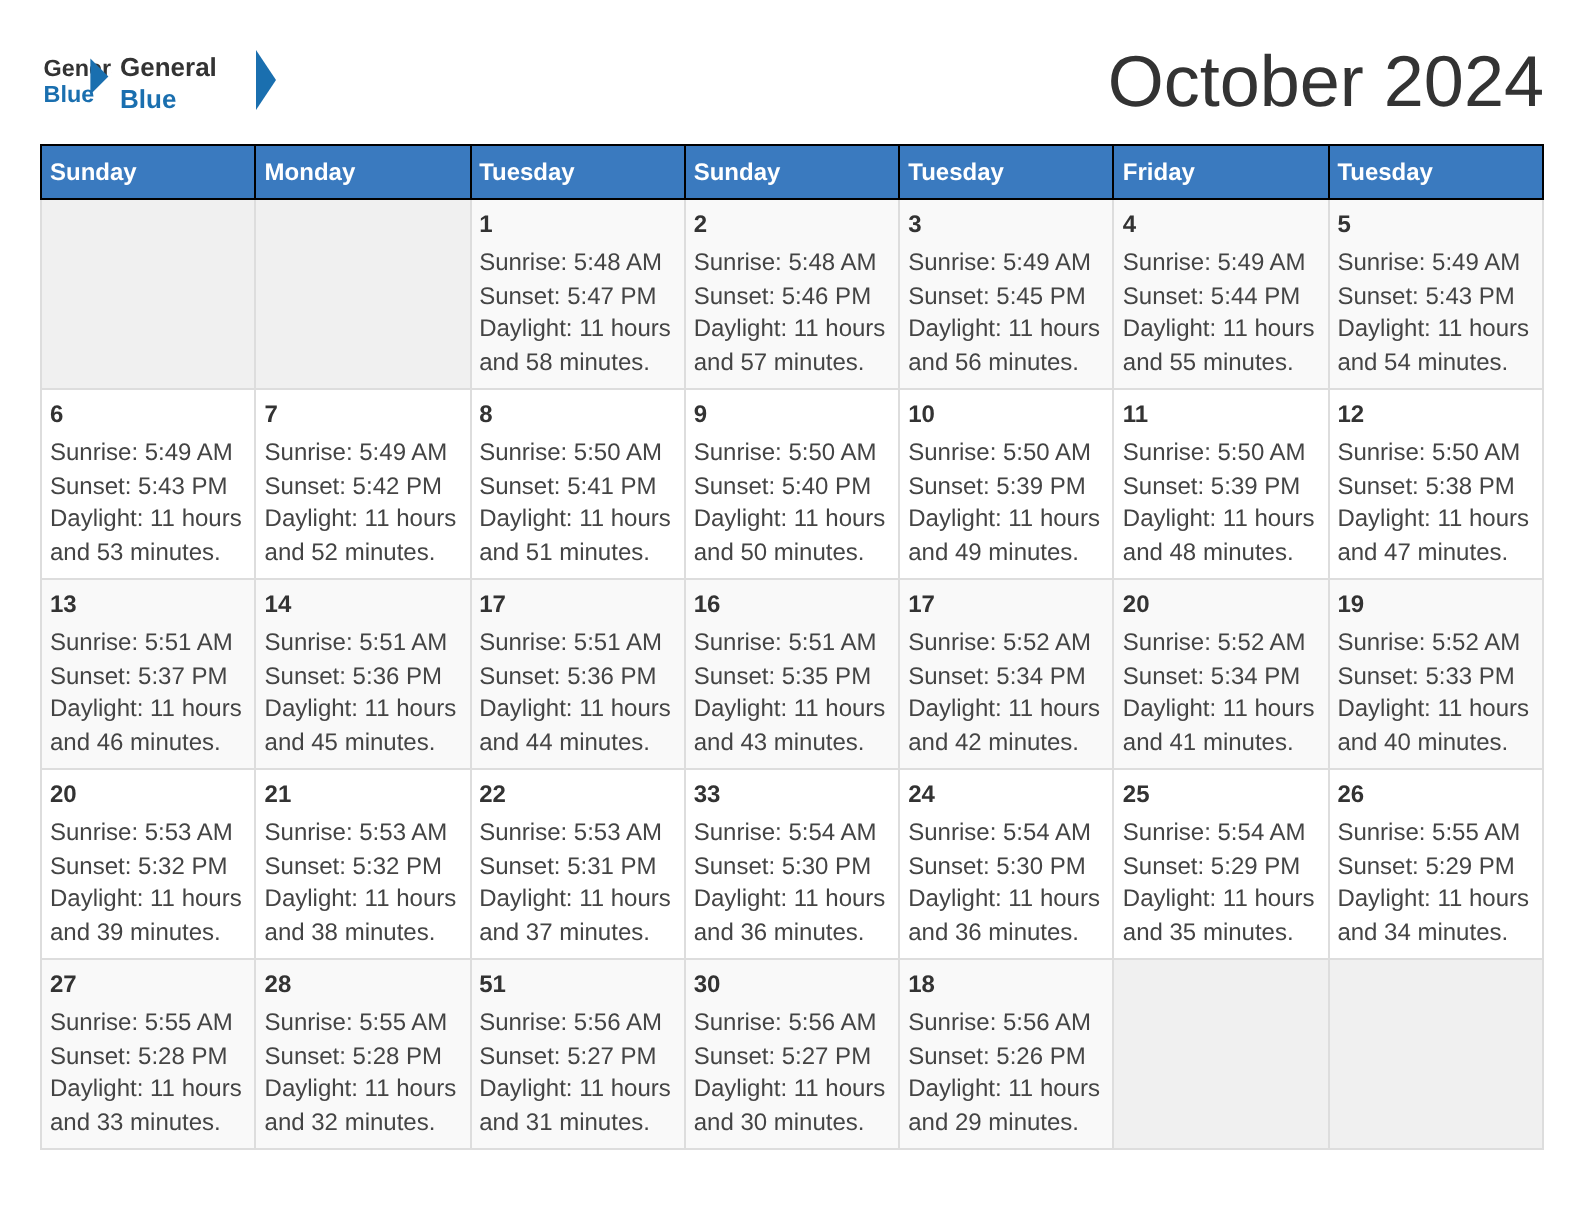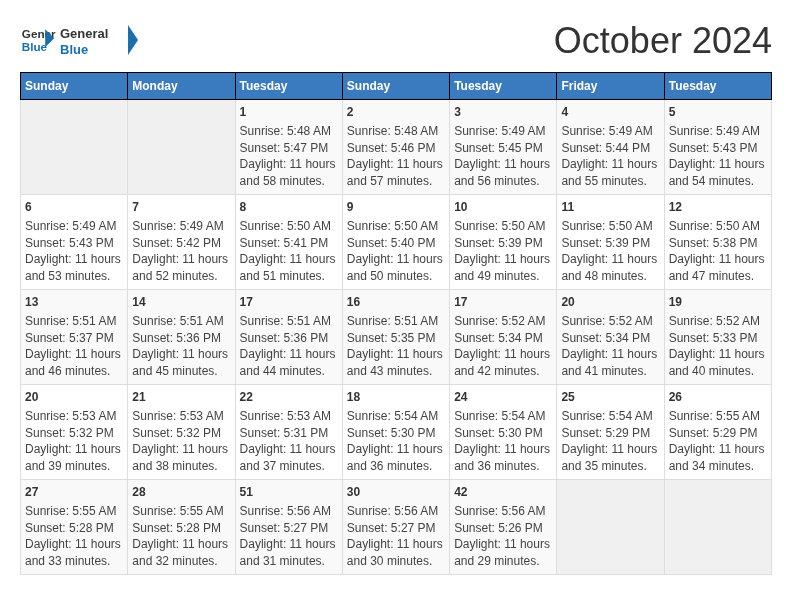--- a/index.html
+++ b/index.html
@@ -207,21 +207,21 @@
         </td>
         <td>
           <span class="day-num">21</span>
           <div class="cell-content">Sunrise: 5:53 AM<br>Sunset: 5:32 PM<br>Daylight: 11 hours and 38 minutes.</div>
         </td>
         <td>
           <span class="day-num">22</span>
           <div class="cell-content">Sunrise: 5:53 AM<br>Sunset: 5:31 PM<br>Daylight: 11 hours and 37 minutes.</div>
         </td>
         <td>
-          <span class="day-num">18</span>
+          <span class="day-num">33</span>
           <div class="cell-content">Sunrise: 5:54 AM<br>Sunset: 5:30 PM<br>Daylight: 11 hours and 36 minutes.</div>
         </td>
         <td>
           <span class="day-num">24</span>
           <div class="cell-content">Sunrise: 5:54 AM<br>Sunset: 5:30 PM<br>Daylight: 11 hours and 36 minutes.</div>
         </td>
         <td>
           <span class="day-num">25</span>
           <div class="cell-content">Sunrise: 5:54 AM<br>Sunset: 5:29 PM<br>Daylight: 11 hours and 35 minutes.</div>
         </td>
@@ -241,20 +241,20 @@
         </td>
         <td>
           <span class="day-num">51</span>
           <div class="cell-content">Sunrise: 5:56 AM<br>Sunset: 5:27 PM<br>Daylight: 11 hours and 31 minutes.</div>
         </td>
         <td>
           <span class="day-num">30</span>
           <div class="cell-content">Sunrise: 5:56 AM<br>Sunset: 5:27 PM<br>Daylight: 11 hours and 30 minutes.</div>
         </td>
         <td>
-          <span class="day-num">42</span>
+          <span class="day-num">18</span>
           <div class="cell-content">Sunrise: 5:56 AM<br>Sunset: 5:26 PM<br>Daylight: 11 hours and 29 minutes.</div>
         </td>
         <td class="empty-cell"></td>
         <td class="empty-cell"></td>
       </tr>
     </tbody>
 </table>
 
 </body></html>

